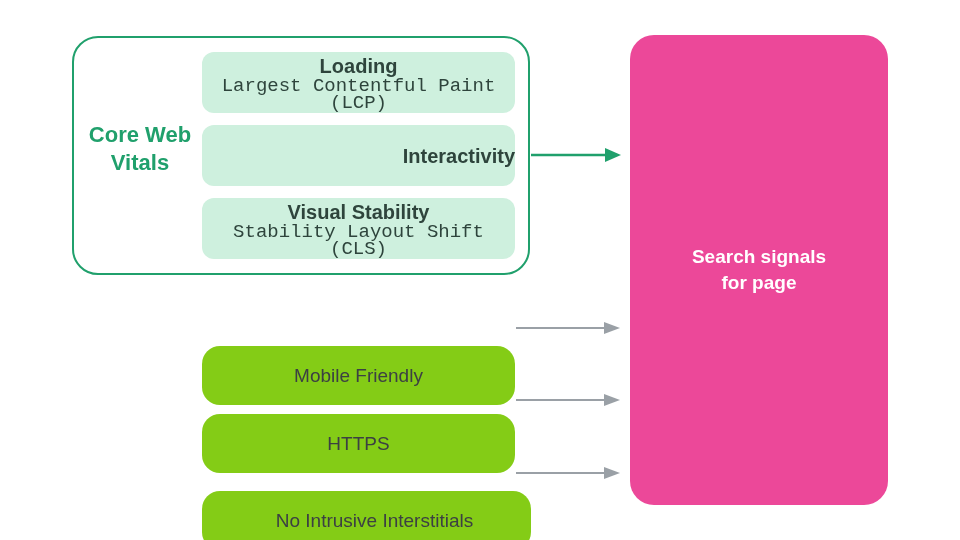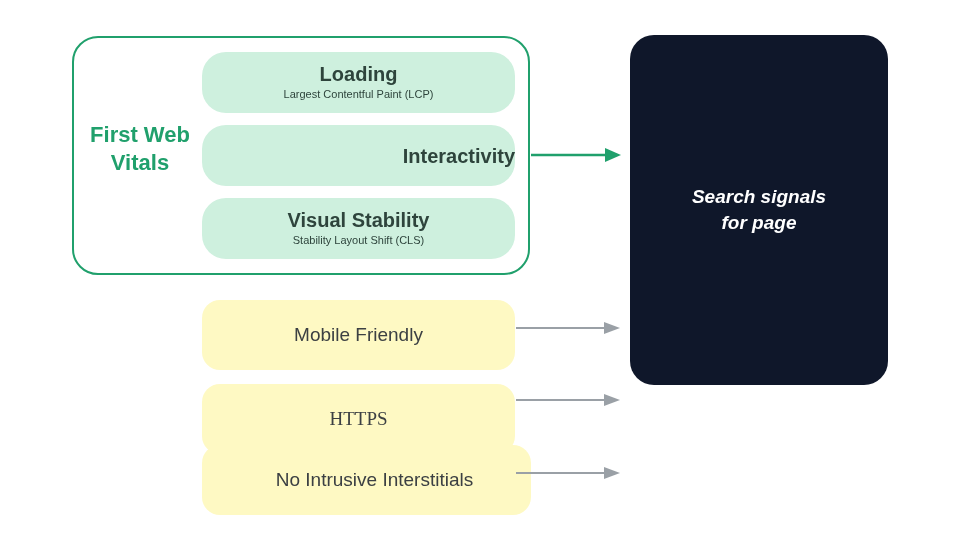--- a/index.html
+++ b/index.html
@@ -34,68 +34,69 @@
     width: 104px;
     text-align: center;
     color: #20A06C;
     font-size: 22px;
     font-weight: bold;
     line-height: 28px;
   }
   .pill {
     position: absolute;
     width: 313px;
-    border-radius: 24px;
+    border-radius: 12px;
     display: flex;
     flex-direction: column;
     align-items: center;
     justify-content: center;
     text-align: center;
   }
   .pill.green {
     left: 128px;
     height: 61px;
     background: #CEF0DE;
     color: #2E443C;
   }
   .pill.green .pill-title {
     font-size: 20px;
     font-weight: bold;
     line-height: 24px;
   }
   .pill.green .pill-sub {
-    font-size: 11px;
+    font-size: 19px;
     line-height: 17px;
+    font-family: Liberation Mono, monospace;
   }
   .pill.gray {
     left: 202px;
-    height: 70px;
-    background: #fef9c3;
+    height: 59px;
+    background: #84cc16;
     border-radius: 18px;
+    margin-top: 46px;
   }
   .pill.gray .pill-title {
     font-size: 19px;
     font-weight: 500;
     color: #3C4043;
   }
   
   .result-box {
     position: absolute;
     left: 630px;
     top: 35px;
     width: 258px;
-    height: 350px;
-    background: #0f172a;
+    height: 470px;
+    background: #ec4899;
     border-radius: 24px;
     display: flex;
     flex-direction: column;
     align-items: center;
     justify-content: center;
     text-align: center;
-    font-style: italic;
   }
   .result-box .line {
     color: #FFFFFF;
     font-size: 19px;
     font-weight: bold;
     line-height: 26px;
     display: block;
   }
   .overlay {
     position: absolute;
@@ -103,42 +104,42 @@
     top: 0;
     pointer-events: none;
   }
 </style>
 </head>
 <body>
 
 <div class="canvas">
 
   <div class="cwv-container">
-    <div class="cwv-label">First Web Vitals</div>
+    <div class="cwv-label">Core Web Vitals</div>
 
     <div class="pill green" style="top:14px;">
       <div class="pill-title">Loading</div>
       <div class="pill-sub">Largest Contentful Paint (LCP)</div>
     </div>
 
     <div class="pill green" style="top:87px;align-items:flex-end;">
       <div class="pill-title">Interactivity</div>
     </div>
 
     <div class="pill green" style="top:160px;">
       <div class="pill-title">Visual Stability</div>
       <div class="pill-sub">Stability Layout Shift (CLS)</div>
     </div>
   </div>
 
   <div class="pill gray" style="top:300px;">
     <div class="pill-title">Mobile Friendly</div>
   </div>
 
-  <div class="pill gray" style="top:384px;font-family:Liberation Serif, serif;">
+  <div class="pill gray" style="top:368px;">
     <div class="pill-title">HTTPS</div>
   </div>
 
   <div class="pill gray" style="top:445px;padding-left:16px;">
     <div class="pill-title">No Intrusive Interstitials</div>
   </div>
 
   <div class="result-box">
     <span class="line">Search signals</span>
     <span class="line">for page</span>

